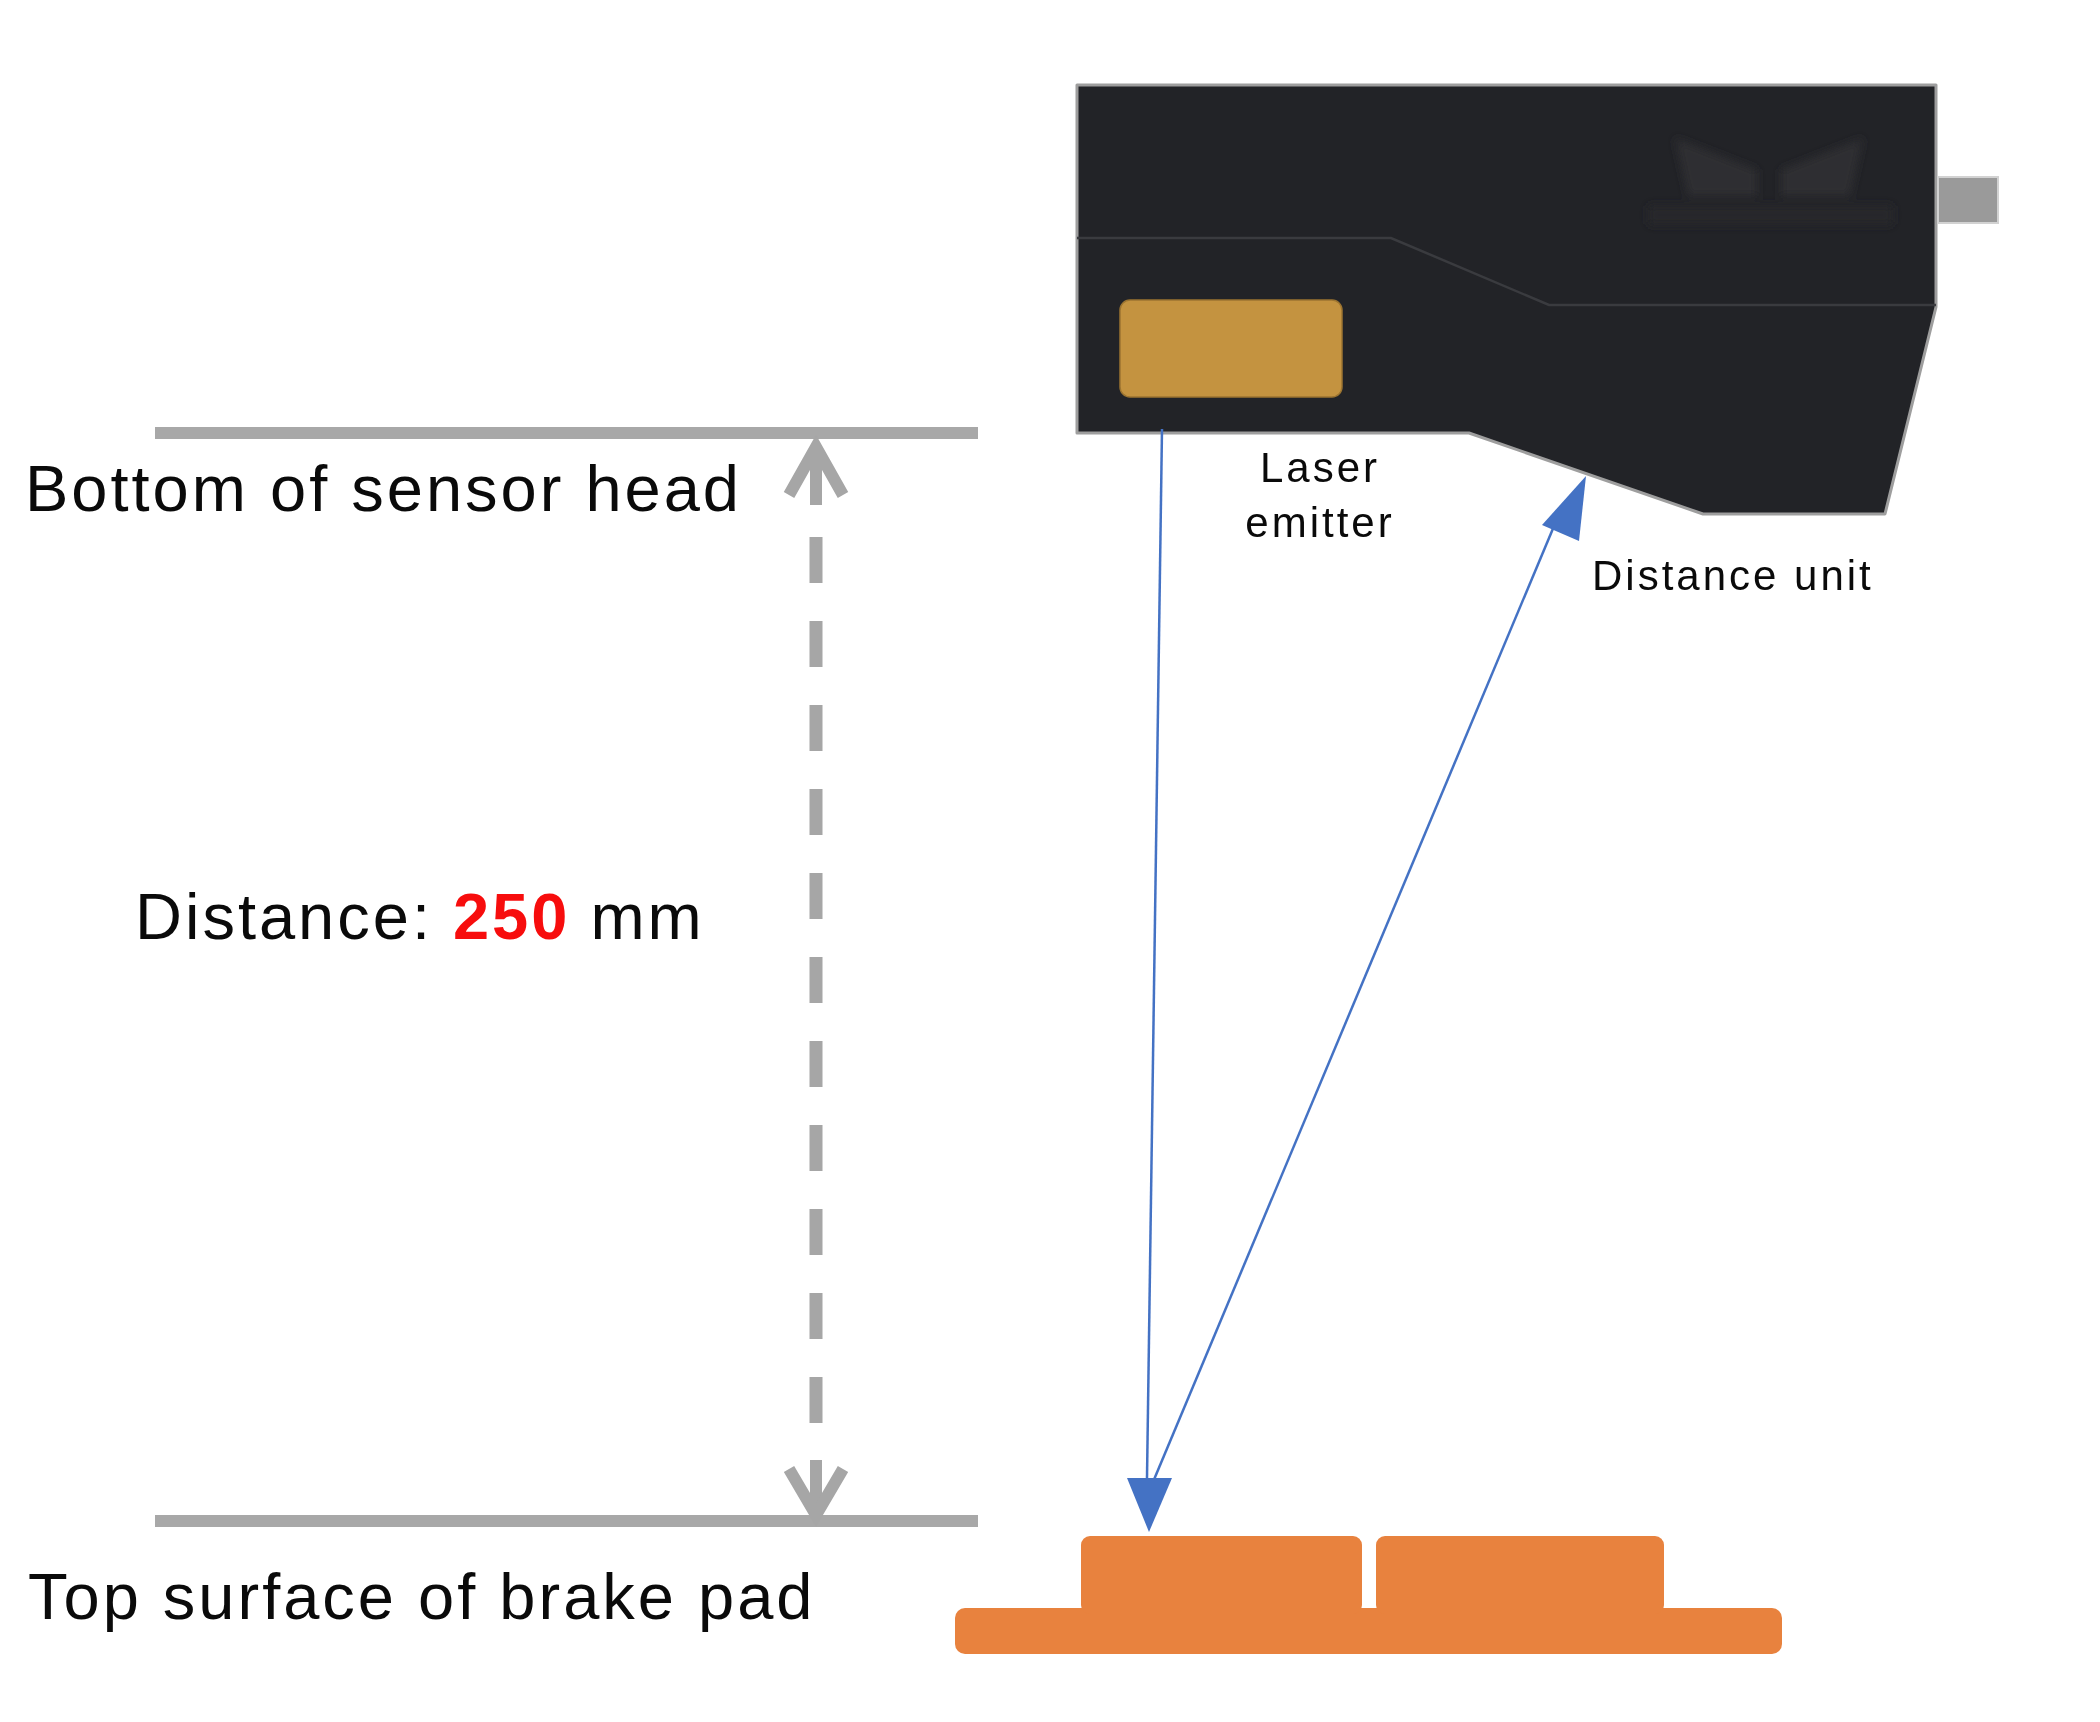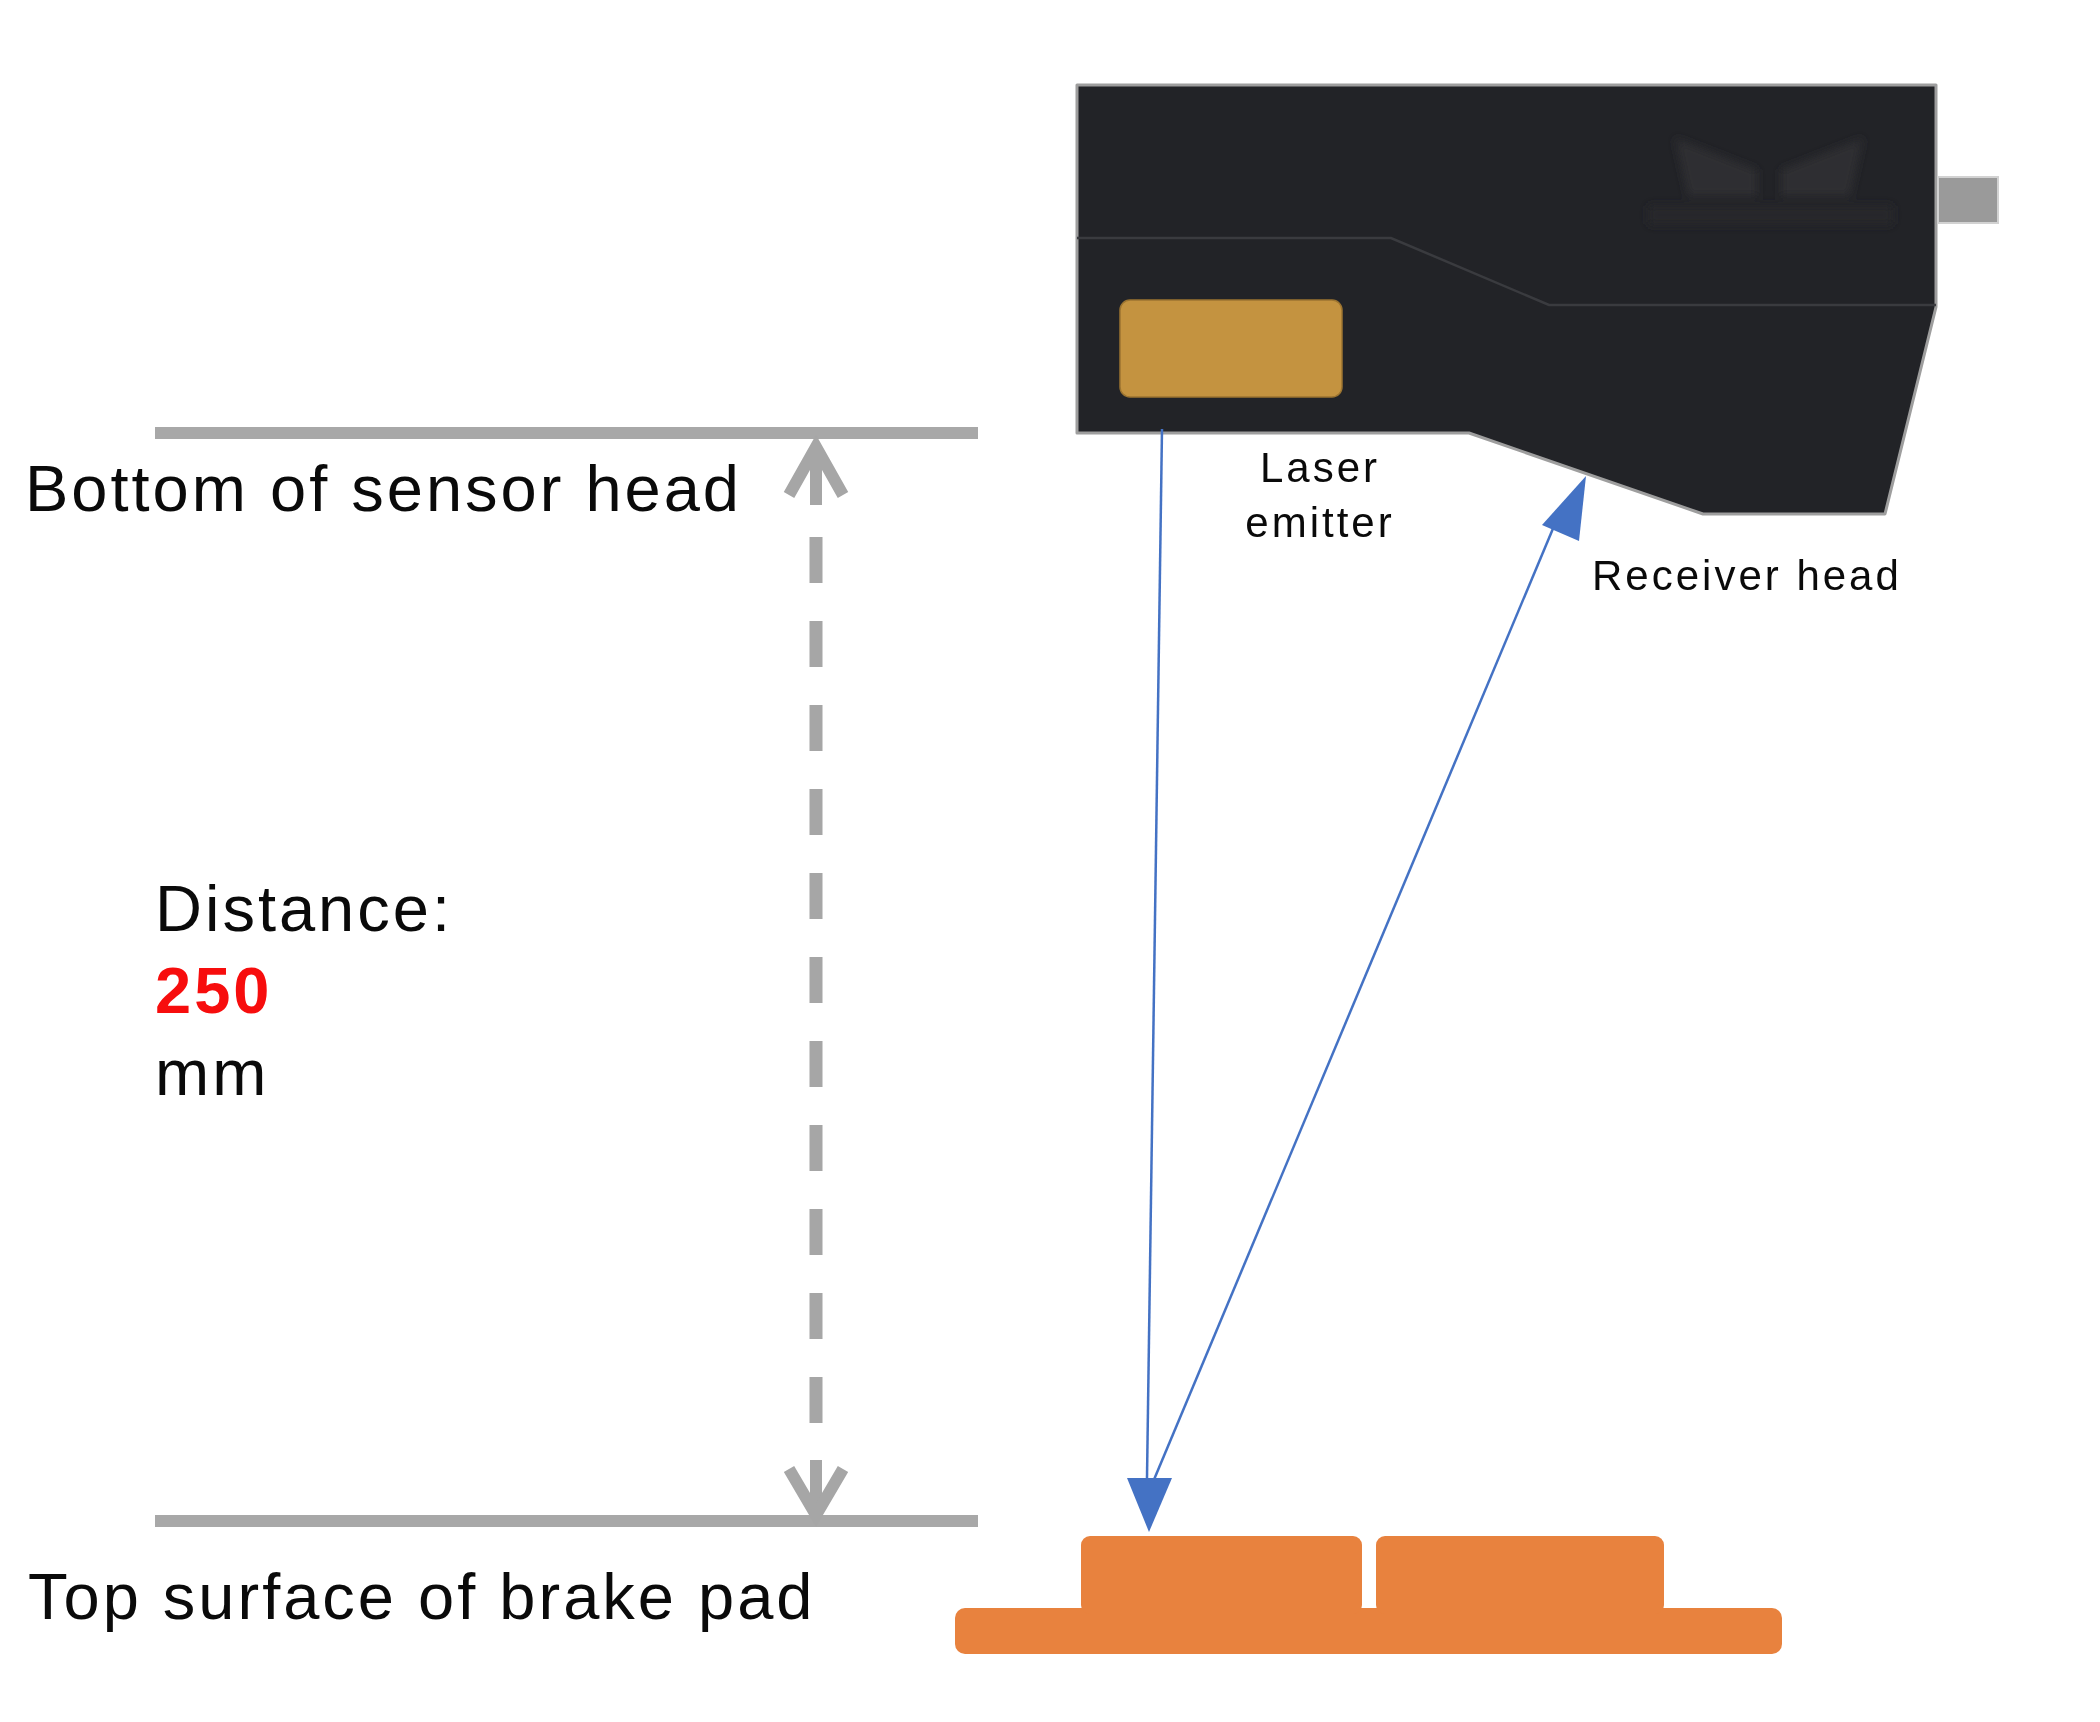--- a/index.html
+++ b/index.html
@@ -36,21 +36,21 @@
     line-height:1.14;
     letter-spacing:3px;
     font-weight:400;
   }
   .small-label{
     font-size:42px;
     line-height:1.32;
     letter-spacing:3px;
     font-weight:400;
   }
-  .distance-line{display:flex;align-items:baseline;flex-direction:column;}
+  .distance-line{display:flex;align-items:baseline;}
   .distance-value{
     color:var(--value-red);
     font-weight:700;
     margin:8px 20px;
   }
   #label-laser{white-space:normal;width:240px;text-align:center;}
   
   .ref-line{fill:var(--reference-line-gray);}
   .dim-dash{stroke:var(--dimension-gray);stroke-width:13;stroke-dasharray:46 38;fill:none;}
   .dim-chevron{stroke:var(--dimension-gray);stroke-width:12;fill:none;stroke-linecap:butt;stroke-linejoin:miter;}
@@ -120,15 +120,15 @@
   <div class="txt big-label distance-line" style="left:135px;top:872px;">
     <span>Distance:</span>
     <span class="distance-value">250</span>
     <span>mm</span>
   </div>
 
   <div class="txt big-label" style="left:28px;top:1560px;">Top surface of brake pad</div>
 
   <div class="txt small-label" id="label-laser" style="left:1200px;top:440px;">Laser emitter</div>
 
-  <div class="txt small-label" style="left:1592px;top:548px;">Receiver head</div>
+  <div class="txt small-label" style="left:1592px;top:548px;">Distance unit</div>
 
 </div>
 
 </body></html>

